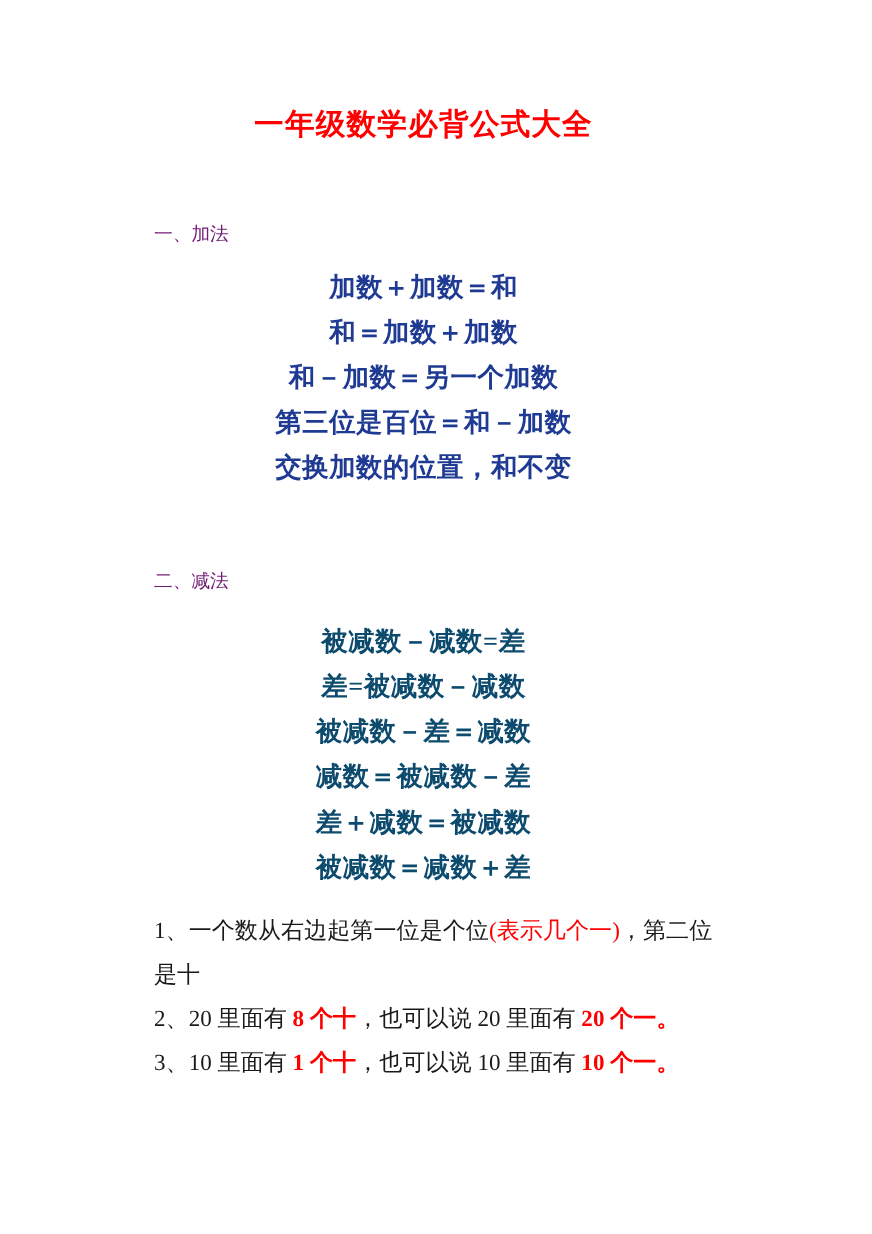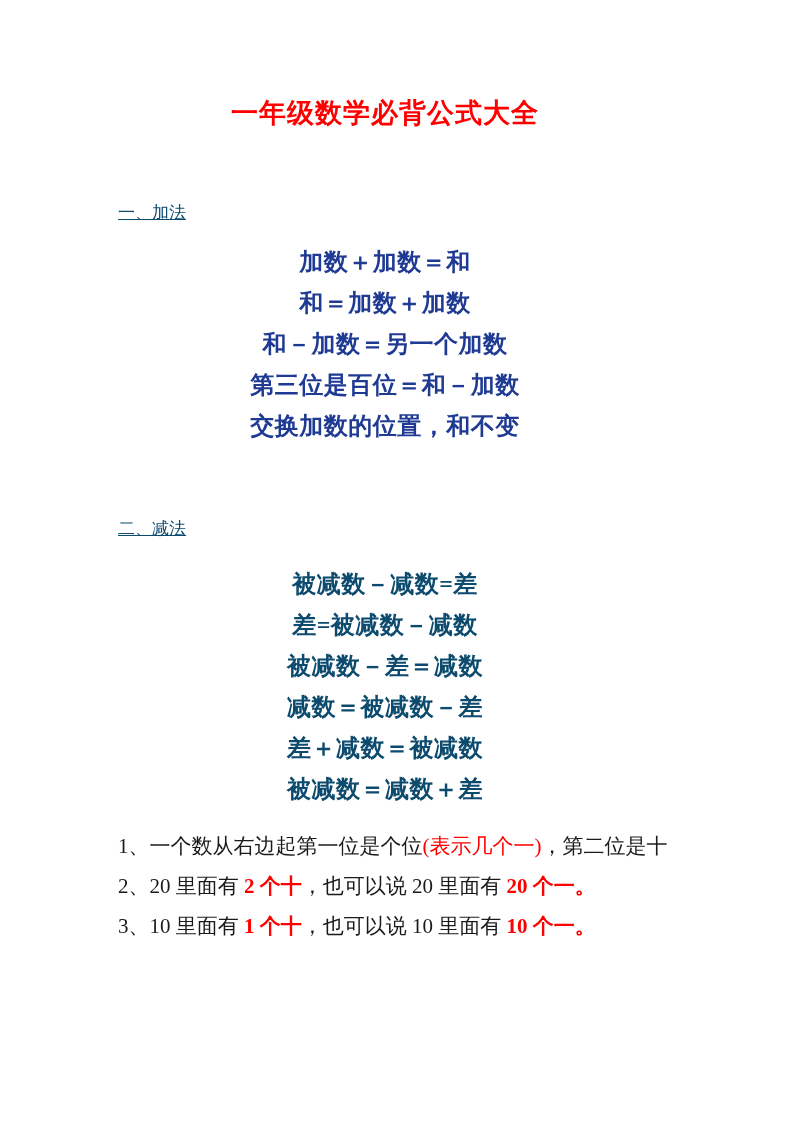--- a/index.html
+++ b/index.html
@@ -12,40 +12,39 @@
     background: #ffffff;
     font-family: "Liberation Serif", "DejaVu Serif", serif;
     color: #1a1a1a;
     -webkit-font-smoothing: antialiased;
   }
   .page {
     position: relative;
     width: 770px;
     height: 1122px;
     box-sizing: border-box;
-    padding: 0 80px;
+    padding: 0 102px;
   }
   .doc-title {
     text-align: center;
     color: #ff0000;
     font-size: 27px;
     font-weight: bold;
     letter-spacing: 1px;
     margin: 0;
     padding-top: 95px;
   }
   .section {
     margin-top: 0;
   }
   .section-heading {
     font-size: 17px;
-    color: #0c4a6e;
+    color: #701a75;
     margin: 0;
     padding-left: 38px;
-    text-decoration: underline;
   }
   .sec1-heading { padding-top: 70px; }
   .sec2-heading { padding-top: 70px; }
   .sec3-heading { padding-top: 72px; }
 
   .formula-list {
     margin: 0;
     padding: 0;
     list-style: none;
     text-align: center;
@@ -116,21 +115,21 @@
   </div>
 
   <div class="section">
     <div class="digit-lines">
 
       <div class="digit-line">
         <span>1、一个数从右边起第一位是个位</span><span class="hl-red">(表示几个一)</span><span>，第二位是十</span>
       </div>
 
       <div class="digit-line">
-        <span>2、20 里面有 </span><span class="hl-red-b">2 个十</span><span>，也可以说 20 里面有 </span><span class="hl-red-b">20 个一</span><span class="hl-red-b">。</span>
+        <span>2、20 里面有 </span><span class="hl-red-b">8 个十</span><span>，也可以说 20 里面有 </span><span class="hl-red-b">20 个一</span><span class="hl-red-b">。</span>
       </div>
 
       <div class="digit-line">
         <span>3、10 里面有 </span><span class="hl-red-b">1 个十</span><span>，也可以说 10 里面有 </span><span class="hl-red-b">10 个一</span><span class="hl-red-b">。</span>
       </div>
 
     </div>
   </div>
 
 </div>

